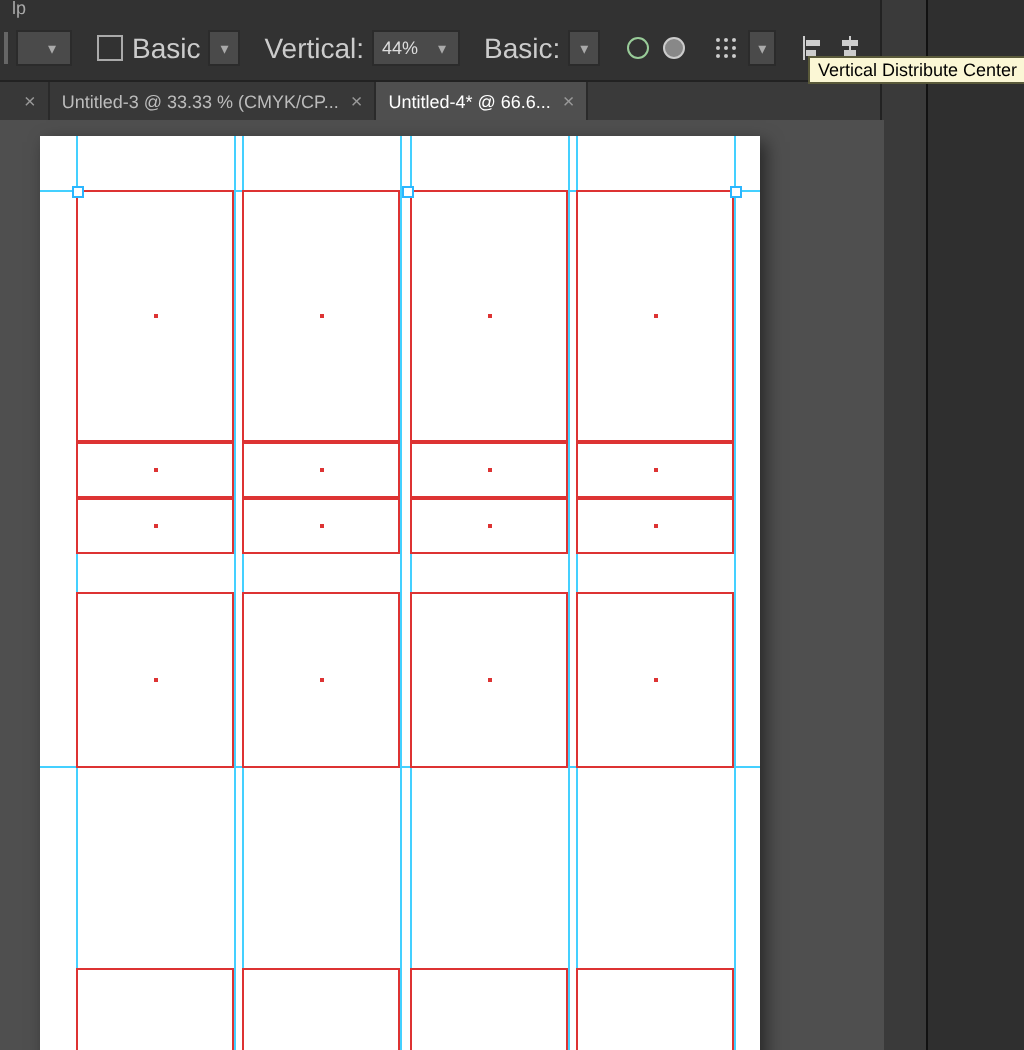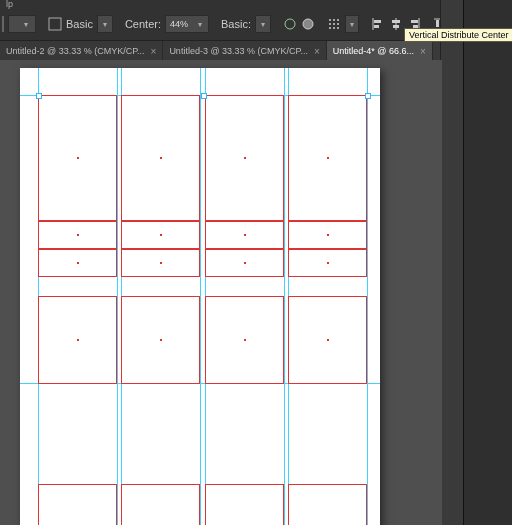--- a/index.html
+++ b/index.html
@@ -5,21 +5,21 @@
   html,body{margin:0;padding:0;width:512px;height:525px;overflow:hidden;font-family:Tahoma,Arial,sans-serif;font-size:10px;color:#ccc;background:#4f4f4f;}
   .menu-hint{background:#323232;height:8px;padding-left:6px;color:#aaa;font-size:9px;line-height:8px;}
   .options-bar{background:#323232;height:32px;display:flex;align-items:center;border-bottom:1px solid #222;padding-left:0;}
   .sep{width:1px;height:26px;background:#1c1c1c;margin:0 4px;}
   .swatch{width:18px;height:14px;background:#fff;border:1px solid #666;margin:0 2px;}
   .none-stroke{position:relative;}
   .none-stroke:after{content:"";position:absolute;left:0;top:0;width:100%;height:100%;background:linear-gradient(to top left,transparent 45%,red 45%,red 55%,transparent 55%);}
   .dd{display:flex;align-items:center;background:#4a4a4a;border:1px solid #2b2b2b;height:16px;margin:0 2px;}
   .dd span{padding:0 4px;font-size:9px;color:#ddd;}
   .dd .caret{width:10px;text-align:center;font-size:8px;color:#aaa;}
-  .lbl{font-size:11px;color:#ccc;margin:0 2px;white-space:nowrap;}
+  .lbl{font-size:14px;color:#ccc;margin:0 2px;white-space:nowrap;}
   .ob-icon{width:16px;height:16px;margin:0 1px;border:1px solid transparent;display:flex;align-items:center;justify-content:center;}
   .ob-icon svg{width:14px;height:14px;}
   .tab-strip{background:#3a3a3a;height:20px;display:flex;align-items:stretch;border-bottom:1px solid #222;}
   .tab{display:flex;align-items:center;padding:0 6px;font-size:9px;background:#383838;color:#bcbcbc;border-right:1px solid #2a2a2a;}
   .tab.active{background:#4f4f4f;color:#fff;}
   .tab .close{margin-left:6px;font-size:10px;color:#999;}
   .tooltip{position:absolute;left:404px;top:28px;background:#fbf7d5;color:#000;border:1px solid #5a5a3a;font-size:9px;padding:1px 4px;white-space:nowrap;z-index:5;}
   .workspace{position:absolute;left:0;right:70px;top:60px;bottom:0;background:#4f4f4f;overflow:hidden;}
   .dock-strip{position:absolute;right:48px;top:0;bottom:0;width:22px;background:#3a3a3a;border-left:1px solid #222;border-right:1px solid #222;}
   .dock-dark{position:absolute;right:0;top:0;bottom:0;width:48px;background:#2f2f2f;border-left:1px solid #111;}
@@ -44,21 +44,21 @@
   <div class="ob-icon">
       <svg viewBox="0 0 14 14">
         <rect x="1" y="1" width="12" height="12" fill="none" stroke="#aaa"></rect>
       </svg>
     </div>
   <span class="lbl">Basic</span>
   <div class="dd" style="width:14px;">
       <span class="caret">▾</span>
     </div>
   <div class="sep"></div>
-  <span class="lbl">Center:</span>
+  <span class="lbl">Vertical:</span>
   <div class="dd" style="width:42px;">
       <span>44%</span>
       <span class="caret">▾</span>
     </div>
   <div class="sep"></div>
   <span class="lbl">Basic:</span>
   <div class="dd" style="width:14px;">
       <span class="caret">▾</span>
     </div>
   <div class="sep"></div>
@@ -152,21 +152,20 @@
     </div>
 
   <div class="sep" style="height:18px;"></div>
 
   <div class="sep"></div>
 
 </div>
 
 <div class="tab-strip">
   <div class="tab">
-      <span>Untitled-2 @ 33.33 % (CMYK/CP...</span>
       <span class="close">×</span>
     </div>
   <div class="tab">
       <span>Untitled-3 @ 33.33 % (CMYK/CP...</span>
       <span class="close">×</span>
     </div>
   <div class="tab active">
       <span>Untitled-4* @ 66.6...</span>
       <span class="close">×</span>
     </div>

